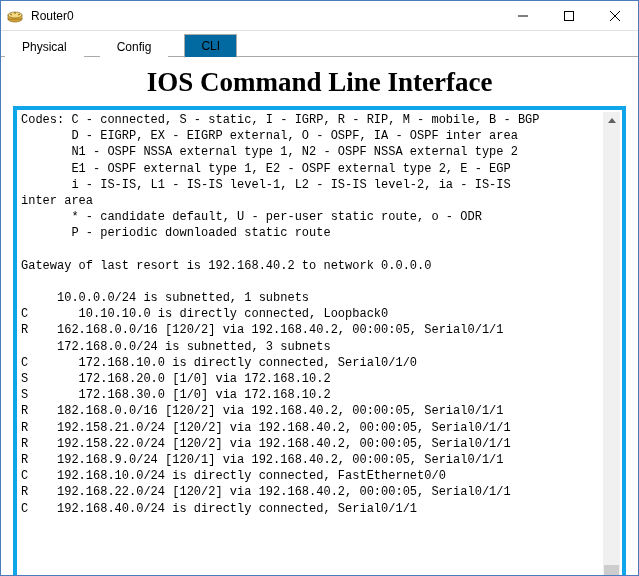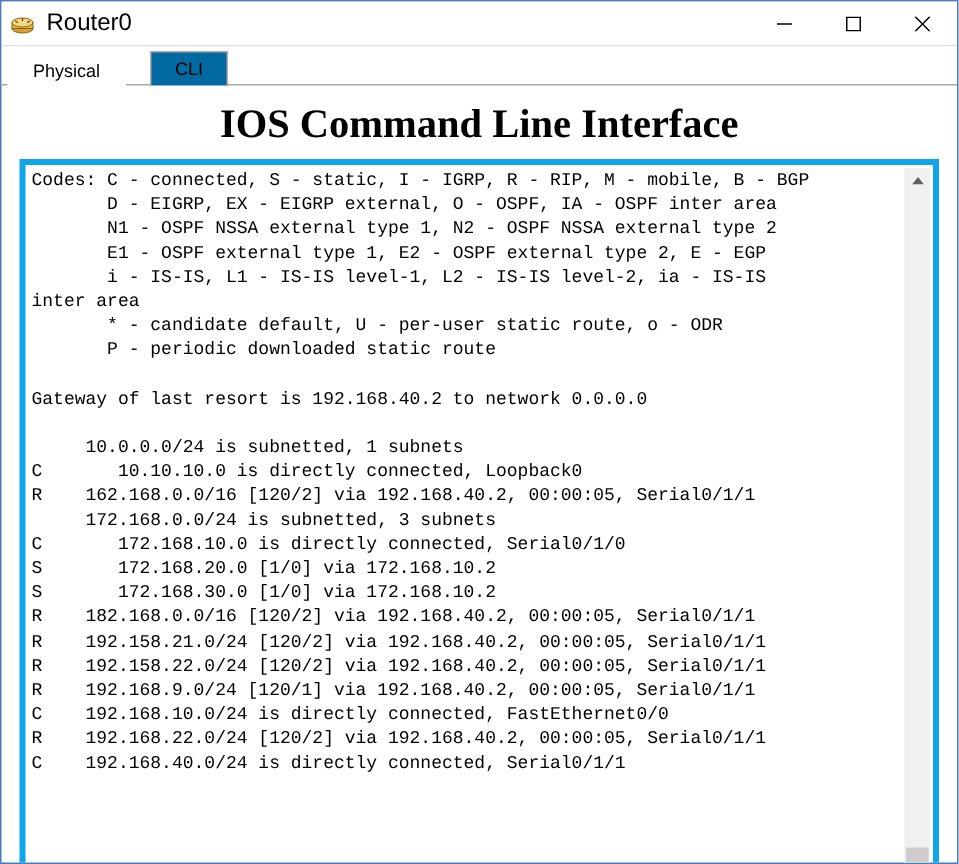--- a/index.html
+++ b/index.html
@@ -21,21 +21,21 @@
     border-bottom: 1px solid #e0e0e0;
   }
   .titlebar .icon-wrap {
     width: 28px;
     display: flex;
     justify-content: center;
     align-items: center;
   }
   .titlebar .title {
     flex: 1;
-    font-size: 16px;
+    font-size: 12px;
     color: #000;
     padding-left: 2px;
   }
   .win-controls {
     display: flex;
     height: 100%;
   }
   .win-btn {
     width: 46px;
     display: flex;
@@ -178,20 +178,21 @@
       <svg width="10" height="10">
           <line x1="0" y1="0" x2="10" y2="10" stroke="#000" stroke-width="1"></line>
           <line x1="10" y1="0" x2="0" y2="10" stroke="#000" stroke-width="1"></line>
         </svg>
     </div>
   </div>
 </div>
 
 <div class="tabstrip">
   <div class="tab">Physical</div>
+  <div class="tab">Config</div>
   <div class="tab active">CLI</div>
 </div>
 <div class="tabline"></div>
 
 <div class="content">
   <h2 class="cli-title">IOS Command Line Interface</h2>
 
   <div class="terminal-wrap">
     <pre class="terminal">Codes: C - connected, S - static, I - IGRP, R - RIP, M - mobile, B - BGP
        D - EIGRP, EX - EIGRP external, O - OSPF, IA - OSPF inter area

